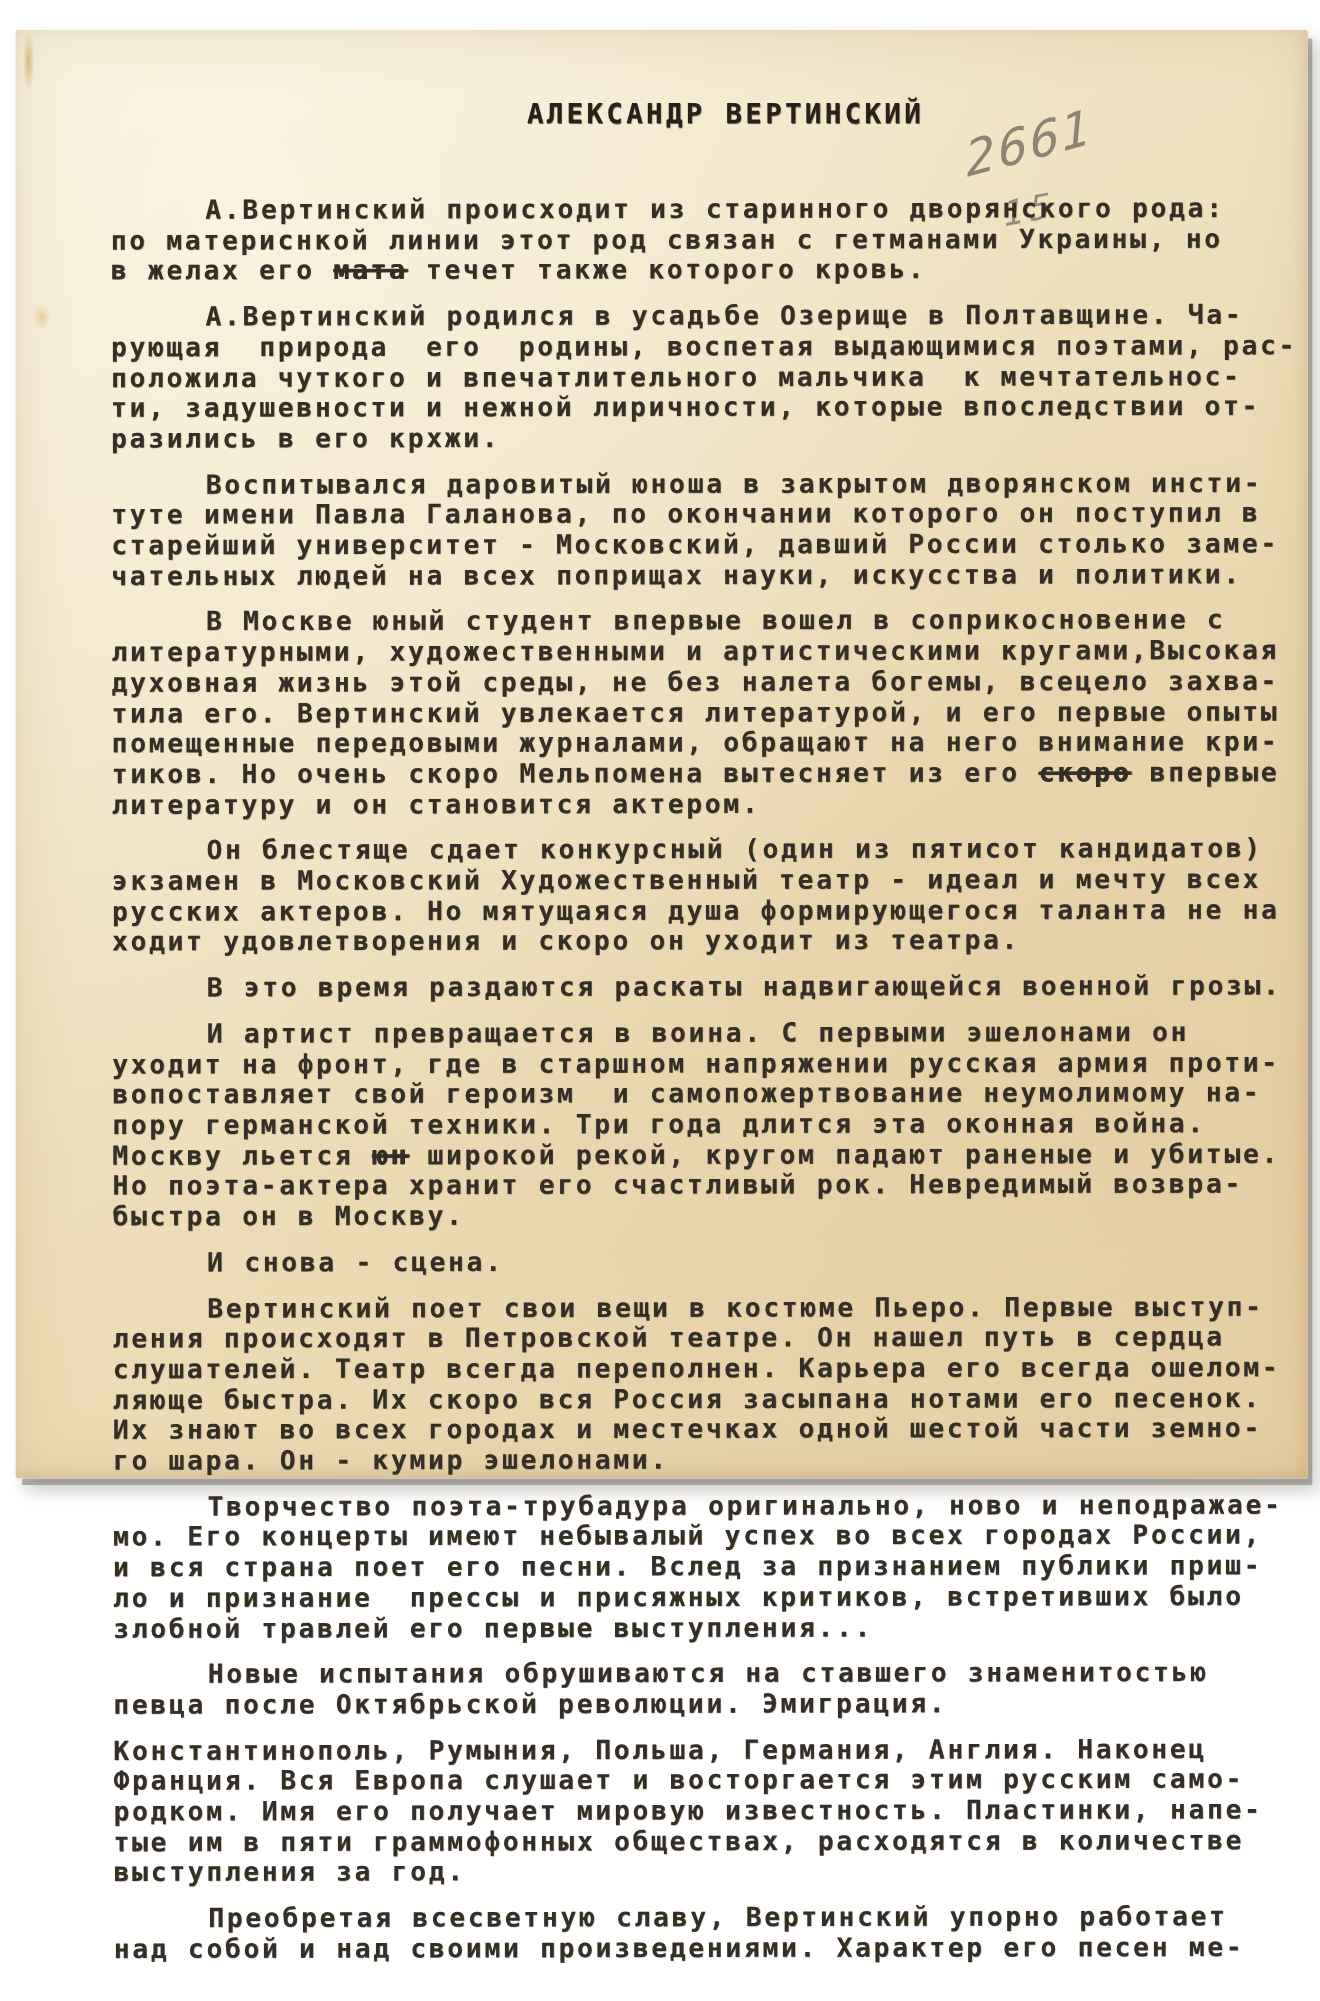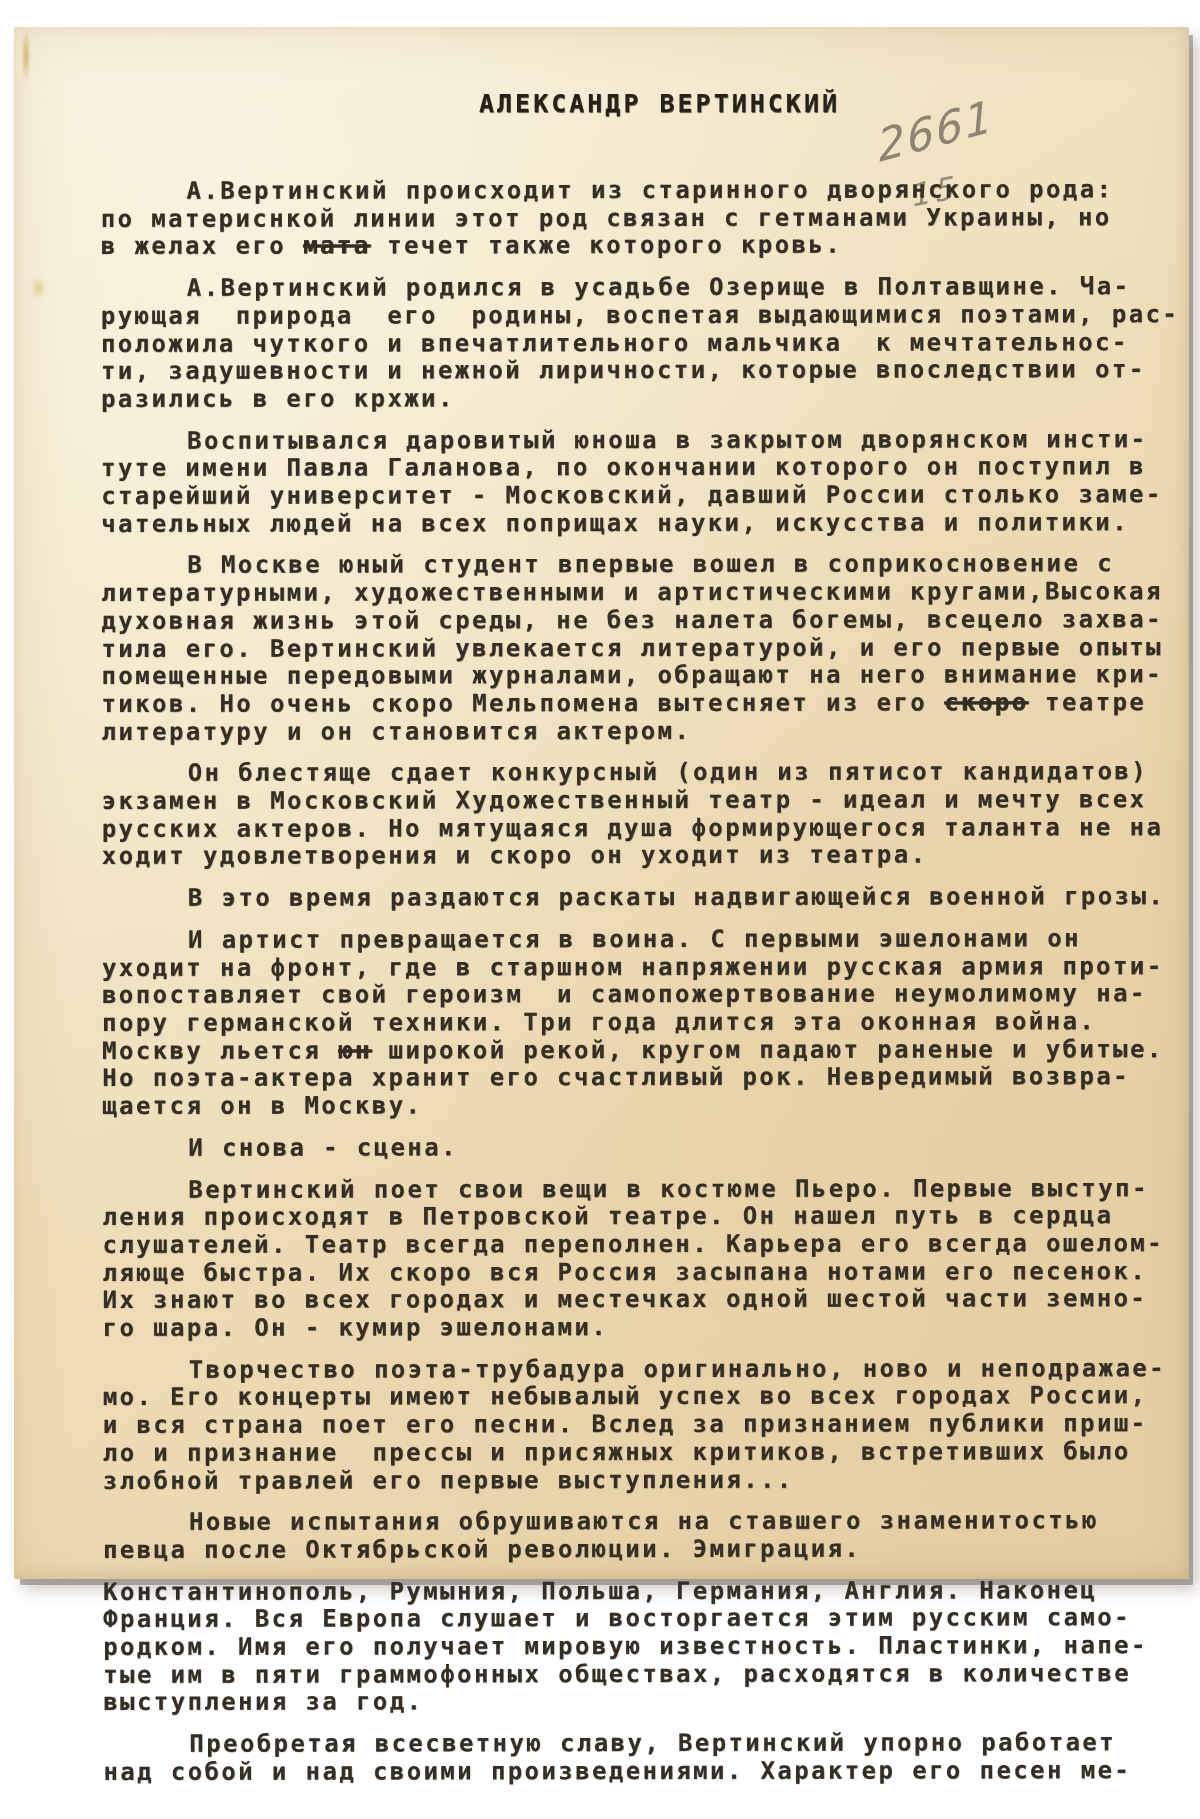--- a/index.html
+++ b/index.html
@@ -6,21 +6,21 @@
   body{
     width:1200px;height:1819px;
     background:#ffffff;
     font-family:"DejaVu Sans Mono", monospace;
     position:relative;
     overflow:hidden;
   }
   .paper{
     position:absolute;
     left:14px;top:27px;
-    width:1175px;height:1552px;
+    width:1175px;height:1317px;
     background:
       radial-gradient(ellipse at 18% 12%, rgba(255,251,238,0.55), rgba(255,251,238,0) 55%),
       radial-gradient(ellipse at 85% 70%, rgba(215,180,130,0.25), rgba(215,180,130,0) 60%),
       linear-gradient(148deg, #f4ecd4 0%, #f0e2c0 35%, #ecdab3 65%, #e7d2a9 100%);
     box-shadow:
       inset 0 0 55px rgba(160,120,60,0.16),
       inset -3px -3px 12px rgba(140,110,70,0.18),
       5px 7px 0 -1px rgba(100,95,88,0.45),
       9px 11px 16px rgba(120,110,95,0.35);
     border-radius:2px;
@@ -121,40 +121,40 @@
         <div class="line"><span>туте имени Павла Галанова, по окончании которого он поступил в</span></div>
         <div class="line"><span>старейший университет - Московский, давший России столько заме-</span></div>
         <div class="line"><span>чательных людей на всех поприщах науки, искусства и политики.</span></div>
       </div>
       <div class="para">
         <div class="line indent"><span>В Москве юный студент впервые вошел в соприкосновение с</span></div>
         <div class="line"><span>литературными, художественными и артистическими кругами,Высокая</span></div>
         <div class="line"><span>духовная жизнь этой среды, не без налета богемы, всецело захва-</span></div>
         <div class="line"><span>тила его. Вертинский увлекается литературой, и его первые опыты</span></div>
         <div class="line"><span>помещенные передовыми журналами, обращают на него внимание кри-</span></div>
-        <div class="line"><span>тиков. Но очень скоро Мельпомена вытесняет из его </span><span class="struck">скоро</span><span> театре</span></div>
+        <div class="line"><span>тиков. Но очень скоро Мельпомена вытесняет из его </span><span class="struck">скоро</span><span> впервые</span></div>
         <div class="line"><span>литературу и он становится актером.</span></div>
       </div>
       <div class="para">
         <div class="line indent"><span>Он блестяще сдает конкурсный (один из пятисот кандидатов)</span></div>
         <div class="line"><span>экзамен в Московский Художественный театр - идеал и мечту всех</span></div>
         <div class="line"><span>русских актеров. Но мятущаяся душа формирующегося таланта не на</span></div>
         <div class="line"><span>ходит удовлетворения и скоро он уходит из театра.</span></div>
       </div>
       <div class="para">
         <div class="line indent"><span>В это время раздаются раскаты надвигающейся военной грозы.</span></div>
       </div>
       <div class="para">
         <div class="line indent"><span>И артист превращается в воина. С первыми эшелонами он</span></div>
         <div class="line"><span>уходит на фронт, где в старшном напряжении русская армия проти-</span></div>
         <div class="line"><span>вопоставляет свой героизм  и самопожертвование неумолимому на-</span></div>
         <div class="line"><span>пору германской техники. Три года длится эта оконная война.</span></div>
         <div class="line"><span>Москву льется </span><span class="struck">юн</span><span> широкой рекой, кругом падают раненые и убитые.</span></div>
         <div class="line"><span>Но поэта-актера хранит его счастливый рок. Невредимый возвра-</span></div>
-        <div class="line"><span>щается он в Москву.</span></div>
+        <div class="line"><span>быстра он в Москву.</span></div>
       </div>
       <div class="para">
         <div class="line indent"><span>И снова - сцена.</span></div>
       </div>
       <div class="para">
         <div class="line indent"><span>Вертинский поет свои вещи в костюме Пьеро. Первые выступ-</span></div>
         <div class="line"><span>ления происходят в Петровской театре. Он нашел путь в сердца</span></div>
         <div class="line"><span>слушателей. Театр всегда переполнен. Карьера его всегда ошелом-</span></div>
         <div class="line"><span>ляюще быстра. Их скоро вся Россия засыпана нотами его песенок.</span></div>
         <div class="line"><span>Их знают во всех городах и местечках одной шестой части земно-</span></div>

